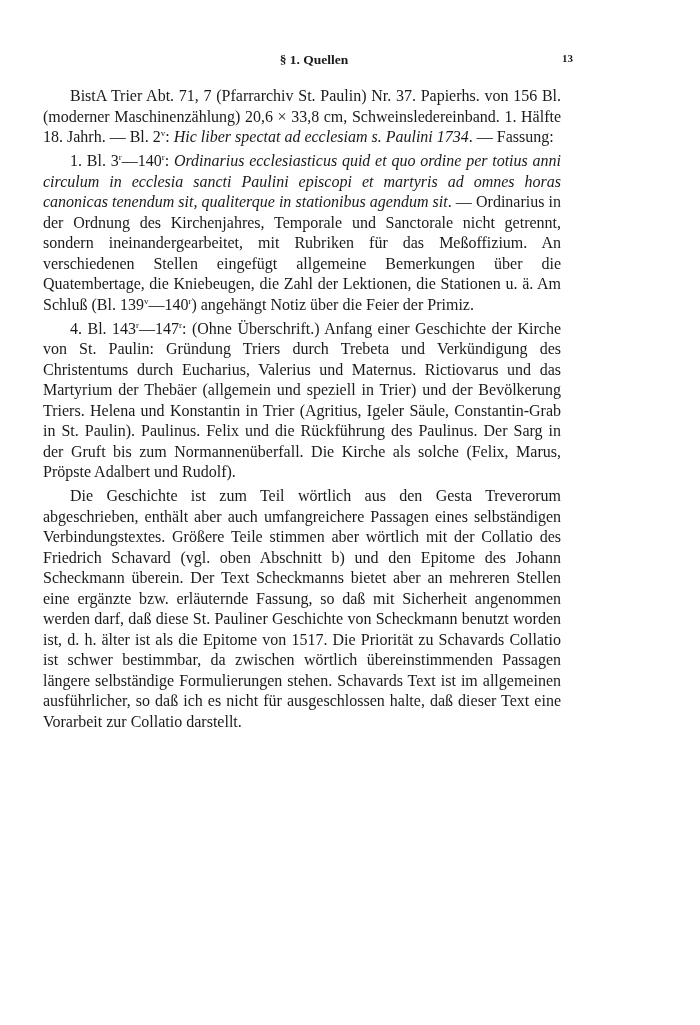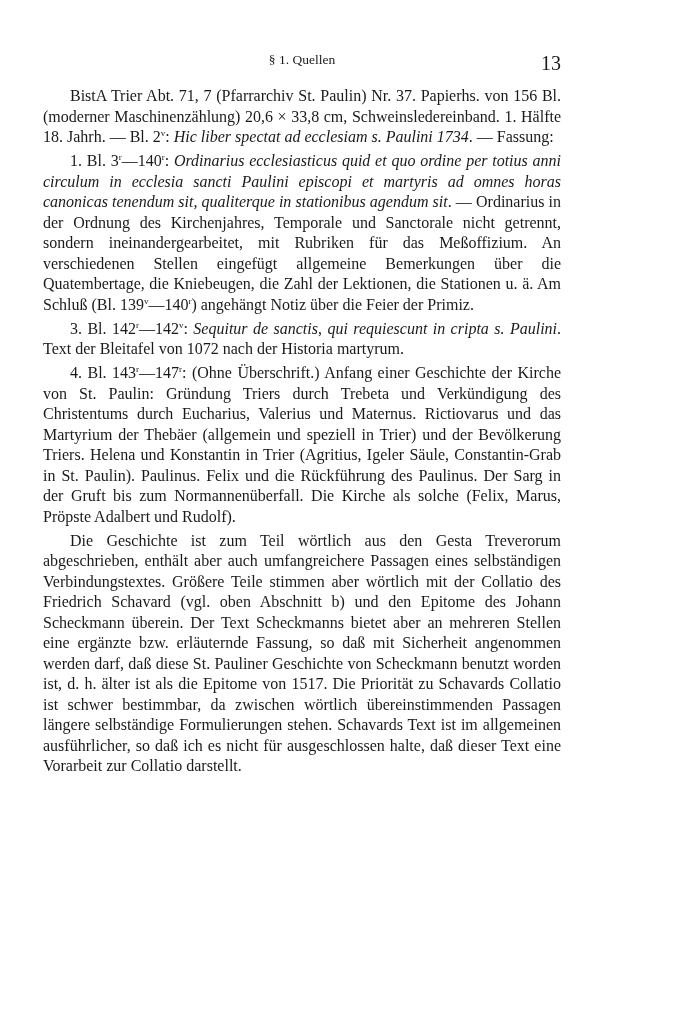--- a/index.html
+++ b/index.html
@@ -1,33 +1,32 @@
 <!DOCTYPE html>
 <html><head>
 <meta charset="utf-8">
 <style>
   html, body { margin: 0; padding: 0; background: #ffffff; }
   body { width: 700px; height: 1025px; position: relative; overflow: hidden; color: #1a1a1a; }
   .page { position: absolute; left: 43px; top: 0; width: 518px; font-family: "Liberation Serif", "DejaVu Serif", serif; }
-  .header { position: absolute; top: 52px; left: 0; width: 518px; height: 20px; font-size: 13.5px; }
+  .header { position: absolute; top: 52px; left: 12px; width: 518px; height: 20px; font-size: 13.5px; font-weight: bold; }
   .header .title { position: absolute; left: 0; right: 0; text-align: center; top: 0; }
-  .header .pageno { position: absolute; right: 0; top: 0; font-size: 20px; }
+  .header .pageno { position: absolute; right: 0; top: 0; font-size: 11px; }
   .body { position: absolute; top: 86px; left: 0; width: 518px; font-size: 16px; line-height: 20.5px; text-align: justify; hyphens: none; }
   .body p { margin: 0 0 3.5px 0; text-indent: 27px; }
   .body i { }
   sup.fol { font-size: 9px; vertical-align: 6px; line-height: 0; }
 </style>
 </head>
 <body>
 
 <div class="page">
   <div class="header">
     <span class="title">§ 1. Quellen</span>
     <span class="pageno">13</span>
   </div>
   <div class="body" id="body">
       <p><span>BistA Trier Abt. 71, 7 (Pfarrarchiv St. Paulin) Nr. 37. Papierhs. von 156 Bl. (moderner Maschinenzählung) 20,6 × 33,8 cm, Schweinsledereinband. 1. Hälfte 18. Jahrh. — Bl. 2</span><sup class="fol">v</sup><span>: </span><i>Hic liber spectat ad ecclesiam s. Paulini 1734</i><span>. — Fassung:</span></p>
       <p><span>1. Bl. 3</span><sup class="fol">r</sup><span>—140</span><sup class="fol">r</sup><span>: </span><i>Ordinarius ecclesiasticus quid et quo ordine per totius anni circulum in ecclesia sancti Paulini episcopi et martyris ad omnes horas canonicas tenendum sit, qualiterque in stationibus agendum sit</i><span>. — Ordinarius in der Ordnung des Kirchenjahres, Temporale und Sanctorale nicht getrennt, sondern ineinandergearbeitet, mit Rubriken für das Meßoffizium. An verschiedenen Stellen eingefügt allgemeine Bemerkungen über die Quatembertage, die Kniebeugen, die Zahl der Lektionen, die Stationen u. ä. Am Schluß (Bl. 139</span><sup class="fol">v</sup><span>—140</span><sup class="fol">r</sup><span>) angehängt Notiz über die Feier der Primiz.</span></p>
-      <p><span>3. Bl. 142</span><sup class="fol">r</sup><span>—142</span><sup class="fol">v</sup><span>: </span><i>Sequitur de sanctis</i><span>, </span><i>qui requiescunt in cripta s. Paulini</i><span>. Text der Bleitafel von 1072 nach der Historia martyrum.</span></p>
       <p><span>4. Bl. 143</span><sup class="fol">r</sup><span>—147</span><sup class="fol">r</sup><span>: (Ohne Überschrift.) Anfang einer Geschichte der Kirche von St. Paulin: Gründung Triers durch Trebeta und Verkündigung des Christentums durch Eucharius, Valerius und Maternus. Rictiovarus und das Martyrium der Thebäer (allgemein und speziell in Trier) und der Bevölkerung Triers. Helena und Konstantin in Trier (Agritius, Igeler Säule, Constantin-Grab in St. Paulin). Paulinus. Felix und die Rückführung des Paulinus. Der Sarg in der Gruft bis zum Normannenüberfall. Die Kirche als solche (Felix, Marus, Pröpste Adalbert und Rudolf).</span></p>
       <p><span>Die Geschichte ist zum Teil wörtlich aus den Gesta Treverorum abgeschrieben, enthält aber auch umfangreichere Passagen eines selbständigen Verbindungstextes. Größere Teile stimmen aber wörtlich mit der Collatio des Friedrich Schavard (vgl. oben Abschnitt b) und den Epitome des Johann Scheckmann überein. Der Text Scheckmanns bietet aber an mehreren Stellen eine ergänzte bzw. erläuternde Fassung, so daß mit Sicherheit angenommen werden darf, daß diese St. Pauliner Geschichte von Scheckmann benutzt worden ist, d. h. älter ist als die Epitome von 1517. Die Priorität zu Schavards Collatio ist schwer bestimmbar, da zwischen wörtlich übereinstimmenden Passagen längere selbständige Formulierungen stehen. Schavards Text ist im allgemeinen ausführlicher, so daß ich es nicht für ausgeschlossen halte, daß dieser Text eine Vorarbeit zur Collatio darstellt.</span></p>
     </div>
 </div>
 
 </body></html>

